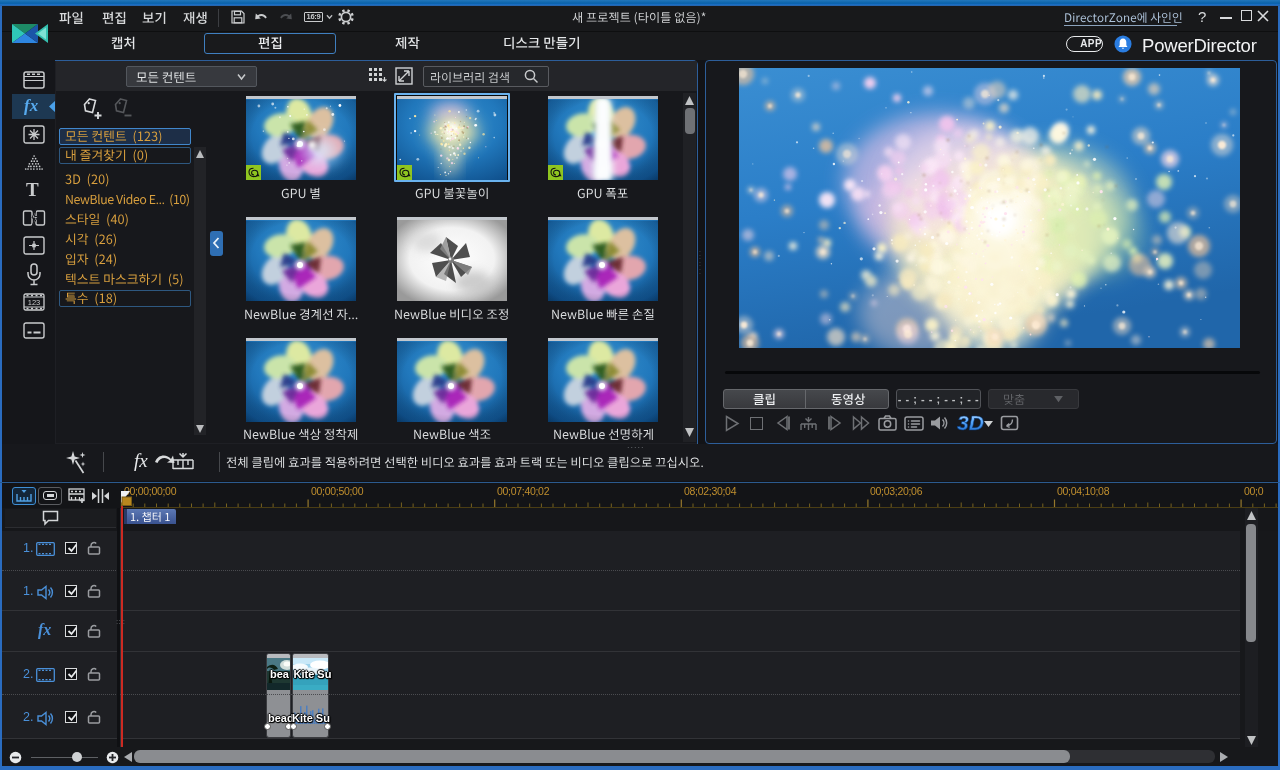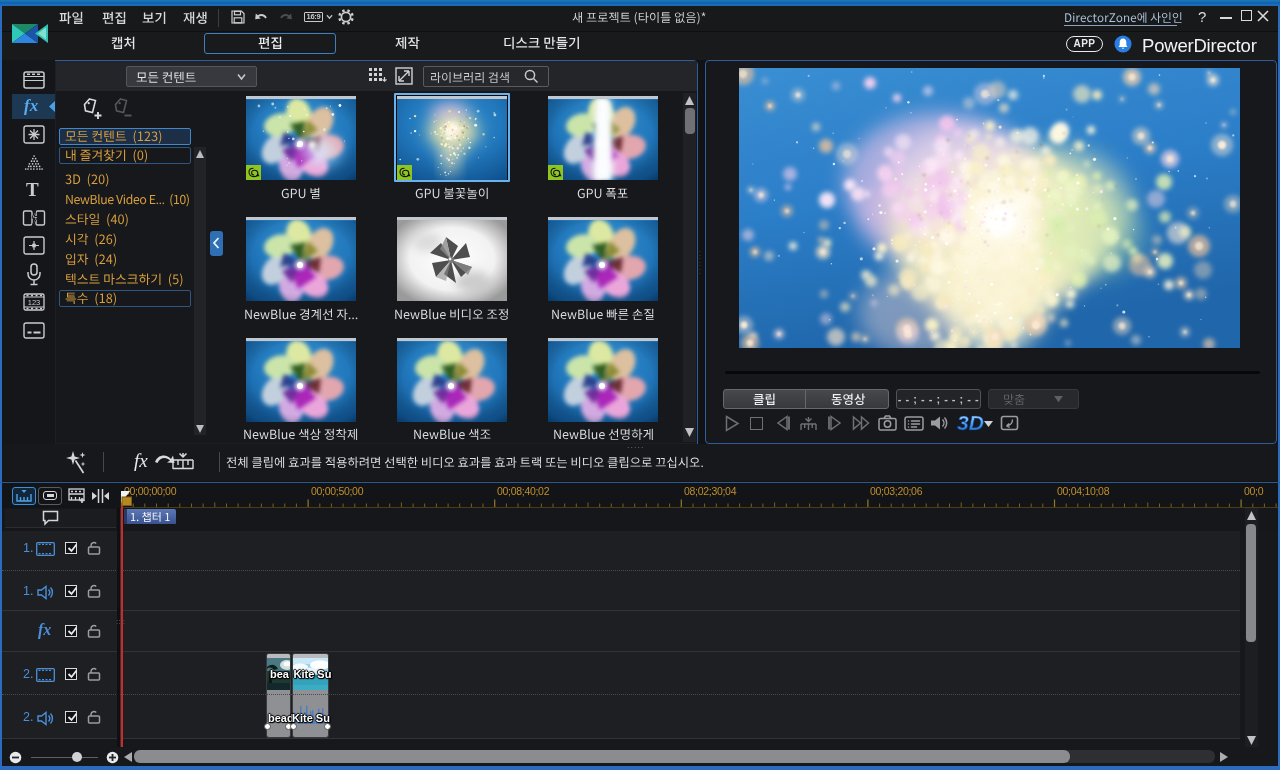--- a/index.html
+++ b/index.html
@@ -133,21 +133,21 @@
 <svg class="kt" style="left:503.2px;top:48.0px">
     <g fill="#e4e6e8" transform="translate(0,0) scale(0.01350,-0.01350)">
       <use href="#gmb514" x="0"></use>
       <use href="#gmc2a4" x="920"></use>
       <use href="#gmd06c" x="1840"></use>
       <use href="#gmb9cc" x="2985"></use>
       <use href="#gmb4e4" x="3905"></use>
       <use href="#gmae30" x="4825"></use>
     </g>
   </svg>
-<div class="abs" style="left:1066px;top:35.5px;width:37px;height:16.5px;border:1.5px solid #e8eaec;border-radius:9px;color:#e8eaec;font-size:10px;font-weight:bold;text-align:center;line-height:14px;letter-spacing:0.4px">APP</div>
+<div class="abs" style="left:1066px;top:35.5px;width:37px;height:16.5px;border:1.5px solid #e8eaec;border-radius:9px;color:#e8eaec;font-size:10px;font-weight:bold;text-align:right;line-height:14px;letter-spacing:0.4px">APP</div>
 <svg class="ic" style="left:1114px;top:35px" width="18" height="18" viewBox="0 0 20 20">
     <circle cx="10" cy="10" r="9.5" fill="#2a7de1"></circle>
 <path d="M10 4 C7.5 4, 6.3 6, 6.3 8.2 V11.5 L5 13.2 H15 L13.7 11.5 V8.2 C13.7 6, 12.5 4, 10 4 Z M8.5 14.2 A1.6 1.6 0 0 0 11.5 14.2 Z" fill="#fff"></path>
   </svg>
 <div class="abs" style="left:1142px;top:35px;color:#f2f3f4;font-size:18.5px;letter-spacing:-0.2px;font-family:'Liberation Sans'">PowerDirector</div>
 <div class="abs" style="left:2px;top:60px;width:53px;height:405px;background:#15161a"></div>
 <div class="abs" style="left:12px;top:94px;width:43px;height:25px;background:#1d3852"></div>
 <svg class="ic" style="left:49px;top:100px" width="7" height="13" viewBox="0 0 7 13">
     <polygon points="7,0 7,13 0,6.5" fill="#4aa0e8"></polygon>
   </svg>
@@ -2040,21 +2040,21 @@
     <path d="M1217.8 20.5 V16.5" stroke="#77621f" stroke-width="1"></path>
     <path d="M1229.4 20.5 V16.5" stroke="#77621f" stroke-width="1"></path>
     <path d="M1241.1 20.5 V12.5" stroke="#96782c" stroke-width="1.2"></path>
     <path d="M1252.8 20.5 V16.5" stroke="#77621f" stroke-width="1"></path>
     <path d="M1264.4 20.5 V16.5" stroke="#77621f" stroke-width="1"></path>
     <path d="M1276.1 20.5 V16.5" stroke="#77621f" stroke-width="1"></path>
     <path d="M121.5 20.5 H1278" stroke="#4a3d14" stroke-width="1.2"></path>
   </svg>
 <div class="abs" style="left:124px;top:485px;color:#c08f2e;font-size:10.5px;letter-spacing:-0.3px">00;00;00;00</div>
 <div class="abs" style="left:311px;top:485px;color:#c08f2e;font-size:10.5px;letter-spacing:-0.3px">00;00;50;00</div>
-<div class="abs" style="left:497px;top:485px;color:#c08f2e;font-size:10.5px;letter-spacing:-0.3px">00;08;40;02</div>
+<div class="abs" style="left:497px;top:485px;color:#c08f2e;font-size:10.5px;letter-spacing:-0.3px">00;07;40;02</div>
 <div class="abs" style="left:684px;top:485px;color:#c08f2e;font-size:10.5px;letter-spacing:-0.3px">08;02;30;04</div>
 <div class="abs" style="left:870px;top:485px;color:#c08f2e;font-size:10.5px;letter-spacing:-0.3px">00;03;20;06</div>
 <div class="abs" style="left:1057px;top:485px;color:#c08f2e;font-size:10.5px;letter-spacing:-0.3px">00;04;10;08</div>
 <div class="abs" style="left:1244px;top:485px;color:#c08f2e;font-size:10.5px;letter-spacing:-0.3px">00;0</div>
 <svg class="ic" style="left:121px;top:491px" width="12" height="15" viewBox="0 0 12 15">
 <polygon points="0,0 9,0 0,12" fill="#f0f2f4"></polygon>
     <rect x="1" y="6" width="9.5" height="8.5" fill="#b8871e" stroke="#7a5c16" stroke-width="1"></rect>
   </svg>
 <div class="abs" style="left:2px;top:508px;width:1276px;height:23px;background:#16171a"></div>
 <div class="abs" style="left:5px;top:509px;width:111px;height:17.5px;background:#1b1c1f"></div>

